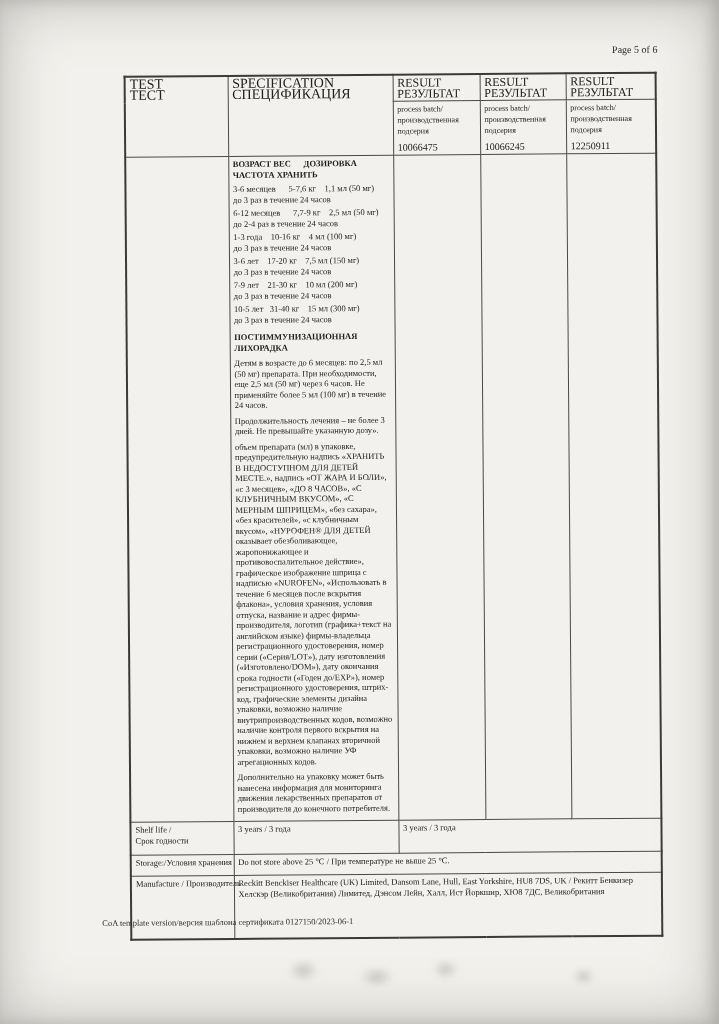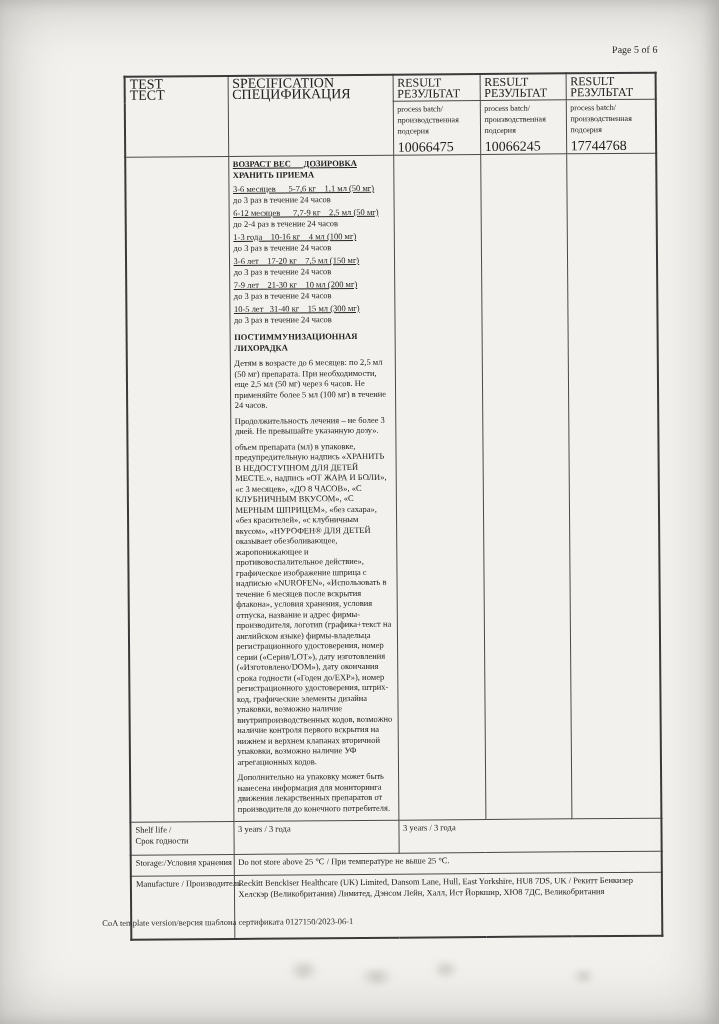--- a/index.html
+++ b/index.html
@@ -27,25 +27,25 @@
     font-size:8.5px;line-height:10.5px;color:#222;
   }
   .coa-table th,.coa-table td{
     border:1px solid #4a4a4a;
     padding:2px 4px;
     vertical-align:top;
     font-weight:normal;
     text-align:left;
   }
   .pre-line{white-space:pre-line;}
-  .pre-wrap{white-space:pre-wrap;text-decoration:underline;}
+  .pre-wrap{white-space:pre-wrap;}
   .th-main{font-weight:bold;text-align:center;vertical-align:middle;font-size:14px;}
   .th-result{font-weight:bold;text-align:center;vertical-align:middle;height:20px;font-size:12px;}
   .th-batch{font-weight:bold;text-align:center;height:48px;font-size:8px;line-height:11px;padding-top:3px;}
-  .batch-no{display:block;margin-top:5px;font-size:14px;}
+  .batch-no{display:block;margin-top:5px;font-size:10px;}
   .body-row td{height:650px;}
   .spec-cell{text-align:center;padding:6px 5px;}
   .dose-head{font-weight:bold;margin-bottom:4px;}
   .dose-row{margin-bottom:3px;}
   .fever-heading{font-weight:bold;margin:7px 0 5px 0;}
   .spec-par{margin:5px 0;}
   .row-label{font-weight:bold;white-space:nowrap;overflow:visible;}
   .shelf-row td{height:28px;}
   .center-val{text-align:center;vertical-align:middle;}
   .storage-row td{height:16px;}
@@ -104,30 +104,30 @@
           <th class="th-batch">
             <span class="pre-line">process batch/
 производственная
 подсерия</span>
             <span class="batch-no">10066245</span>
           </th>
           <th class="th-batch">
             <span class="pre-line">process batch/
 производственная
 подсерия</span>
-            <span class="batch-no">17744768</span>
+            <span class="batch-no">12250911</span>
           </th>
         </tr>
 
         <tr class="body-row">
           <td></td>
           <td class="spec-cell">
             <div class="dose-head">
               <div class="pre-wrap">ВОЗРАСТ ВЕС      ДОЗИРОВКА</div>
-              <div>ХРАНИТЬ ПРИЕМА</div>
+              <div>ЧАСТОТА ХРАНИТЬ</div>
             </div>
             <div class="dose-row">
               <div class="pre-wrap">3-6 месяцев      5-7,6 кг    1,1 мл (50 мг)</div>
               <div>до 3 раз в течение 24 часов</div>
             </div>
             <div class="dose-row">
               <div class="pre-wrap">6-12 месяцев      7,7-9 кг    2,5 мл (50 мг)</div>
               <div>до 2-4 раз в течение 24 часов</div>
             </div>
             <div class="dose-row">

